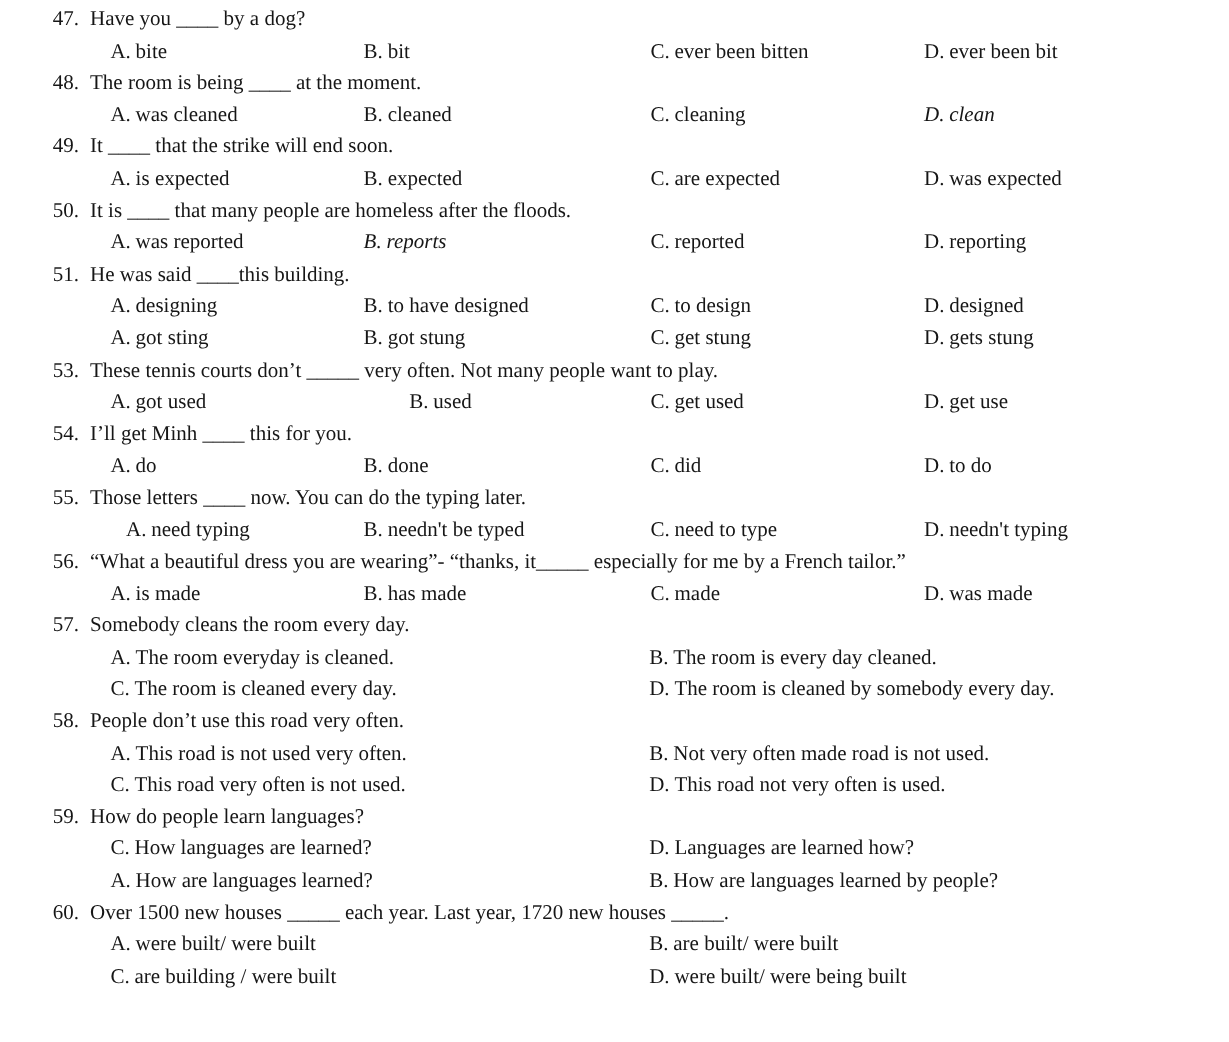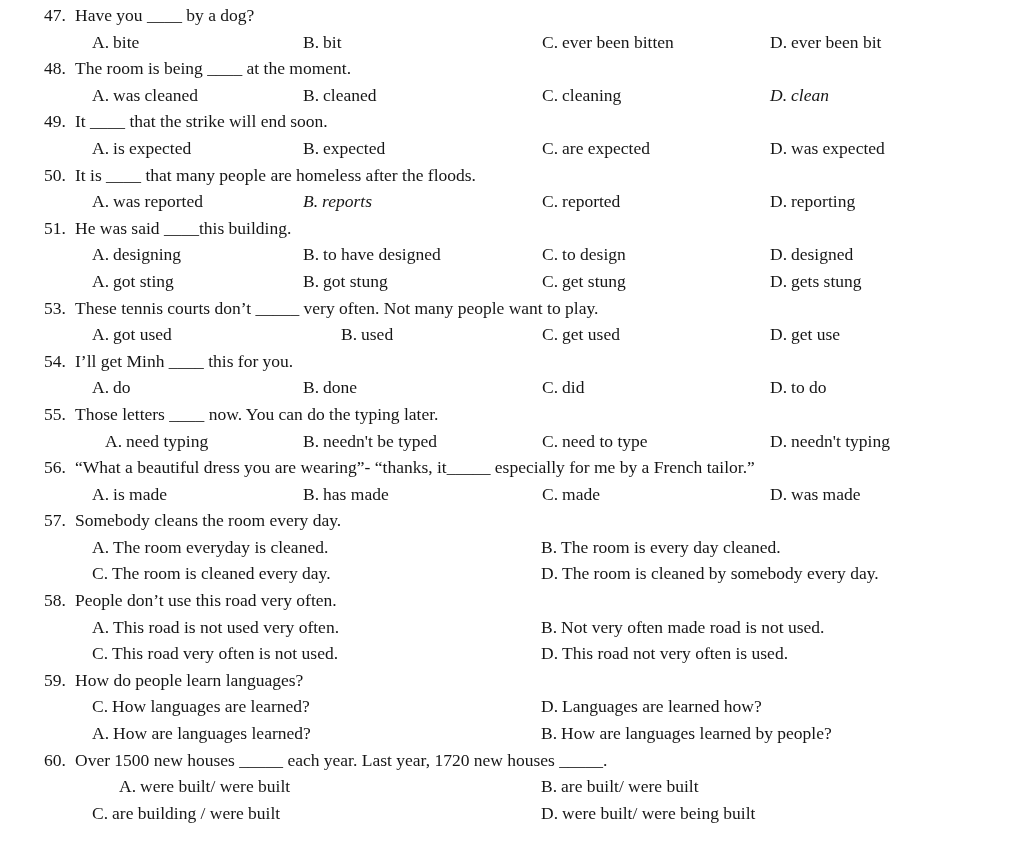--- a/index.html
+++ b/index.html
@@ -180,20 +180,20 @@
     </div>
     <div class="line">
       <span class="opt" style="left: 92px;"><span class="optlabel">A.</span><span class="opttext">How are languages learned?</span></span>
       <span class="opt" style="left: 541px;"><span class="optlabel">B.</span><span class="opttext">How are languages learned by people?</span></span>
     </div>
     <div class="line">
       <span class="qnum">60.</span>
       <span class="qtext">Over 1500 new houses _____ each year. Last year, 1720 new houses _____.</span>
     </div>
     <div class="line">
-      <span class="opt" style="left: 92px; margin-left: 27px;"><span class="optlabel">A.</span><span class="opttext">were built/ were built</span></span>
+      <span class="opt" style="left: 92px;"><span class="optlabel">A.</span><span class="opttext">were built/ were built</span></span>
       <span class="opt" style="left: 541px;"><span class="optlabel">B.</span><span class="opttext">are built/ were built</span></span>
     </div>
     <div class="line">
       <span class="opt" style="left: 92px;"><span class="optlabel">C.</span><span class="opttext">are building / were built</span></span>
       <span class="opt" style="left: 541px;"><span class="optlabel">D.</span><span class="opttext">were built/ were being built</span></span>
     </div>
   </div>
 
 </body></html>

